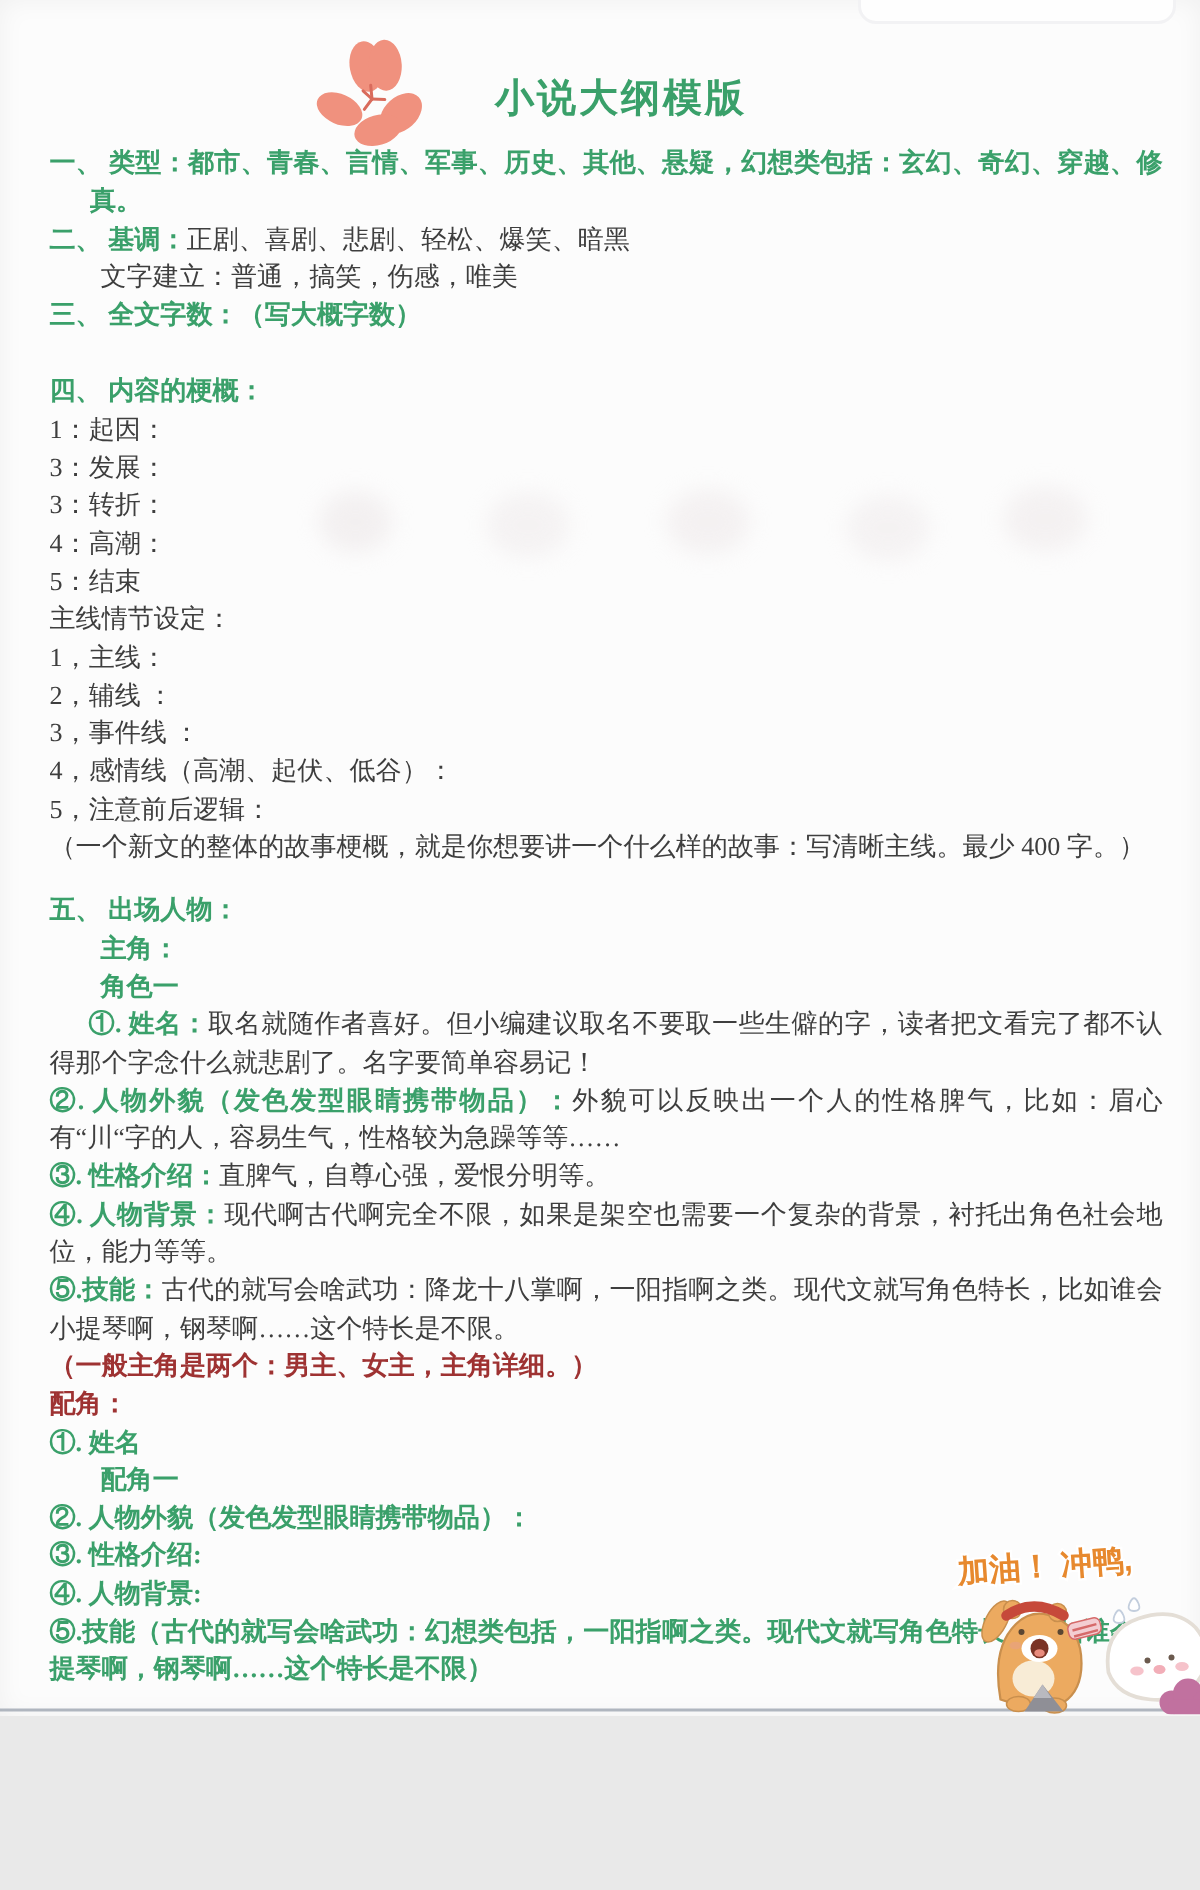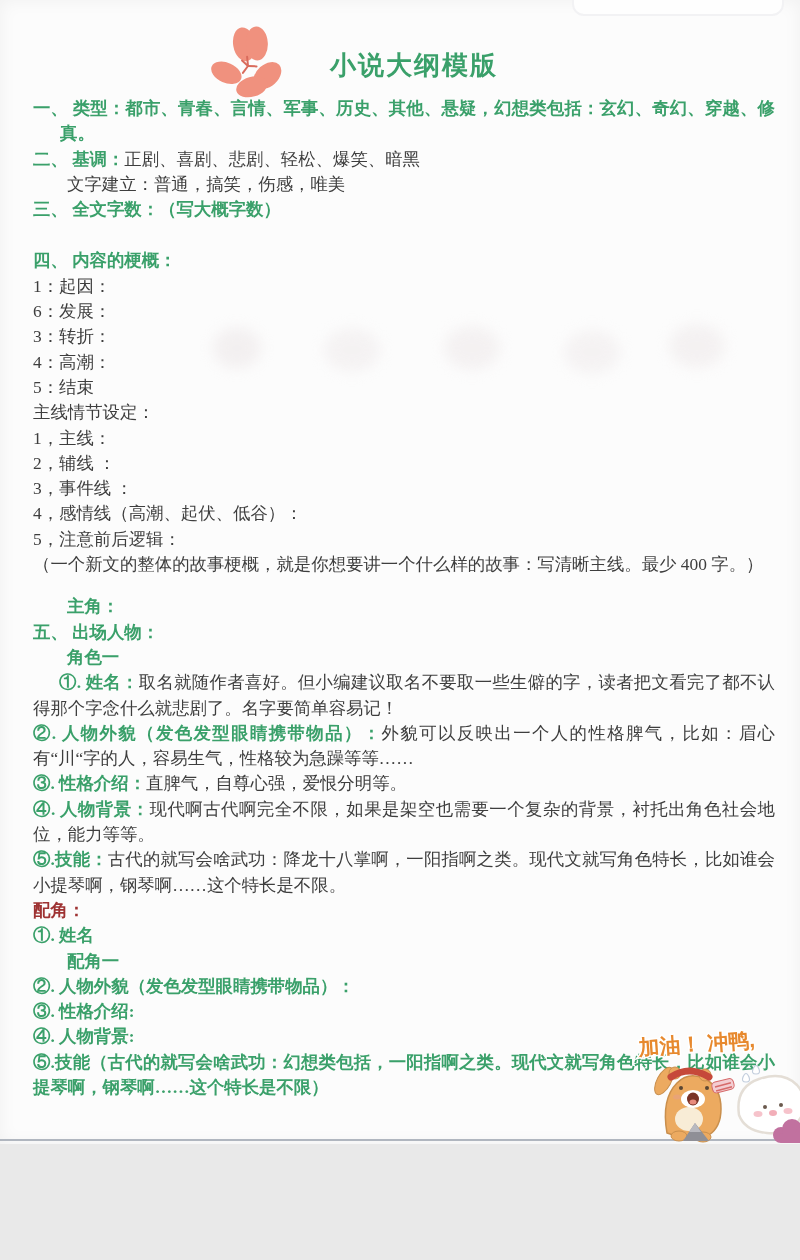--- a/index.html
+++ b/index.html
@@ -102,42 +102,43 @@
   <main class="content">
     <p class="g hang"><span>一、 类型：都市、青春、言情、军事、历史、其他、悬疑，幻想类包括：玄幻、奇幻、穿越、修真。</span></p>
     <p><span class="g">二、 基调：</span><span class="k">正剧、喜剧、悲剧、轻松、爆笑、暗黑</span></p>
     <p class="k ind">文字建立：普通，搞笑，伤感，唯美</p>
     <p class="g">三、 全文字数：（写大概字数）</p>
 
     <div class="gap-lg"></div>
 
     <p class="g">四、 内容的梗概：</p>
     <p class="k">1：起因：</p>
-    <p class="k">6：发展：</p>
+    <p class="k">3：发展：</p>
     <p class="k">3：转折：</p>
     <p class="k">4：高潮：</p>
     <p class="k">5：结束</p>
     <p class="k">主线情节设定：</p>
     <p class="k">1，主线：</p>
     <p class="k">2，辅线 ：</p>
     <p class="k">3，事件线 ：</p>
     <p class="k">4，感情线（高潮、起伏、低谷）：</p>
     <p class="k">5，注意前后逻辑：</p>
     <p class="k">（一个新文的整体的故事梗概，就是你想要讲一个什么样的故事：写清晰主线。最少 400 字。）</p>
 
     <div class="gap-md"></div>
 
+    <p class="g">五、 出场人物：</p>
     <p class="g ind">主角：</p>
-    <p class="g">五、 出场人物：</p>
     <p class="g ind">角色一</p>
     <p class="fi"><span class="g">①. 姓名：</span><span class="k">取名就随作者喜好。但小编建议取名不要取一些生僻的字，读者把文看完了都不认得那个字念什么就悲剧了。名字要简单容易记！</span></p>
     <p><span class="g">②. 人物外貌（发色发型眼睛携带物品）：</span><span class="k">外貌可以反映出一个人的性格脾气，比如：眉心有“川“字的人，容易生气，性格较为急躁等等……</span></p>
     <p><span class="g">③. 性格介绍：</span><span class="k">直脾气，自尊心强，爱恨分明等。</span></p>
     <p><span class="g">④. 人物背景：</span><span class="k">现代啊古代啊完全不限，如果是架空也需要一个复杂的背景，衬托出角色社会地位，能力等等。</span></p>
     <p><span class="g">⑤.技能：</span><span class="k">古代的就写会啥武功：降龙十八掌啊，一阳指啊之类。现代文就写角色特长，比如谁会小提琴啊，钢琴啊……这个特长是不限。</span></p>
+    <p class="r">（一般主角是两个：男主、女主，主角详细。）</p>
     <p class="r">配角：</p>
     <p class="g">①. 姓名</p>
     <p class="g ind">配角一</p>
     <p class="g">②. 人物外貌（发色发型眼睛携带物品）：</p>
     <p class="g">③. 性格介绍:</p>
     <p class="g">④. 人物背景:</p>
     <p class="g">⑤.技能（古代的就写会啥武功：幻想类包括，一阳指啊之类。现代文就写角色特长，比如谁会小提琴啊，钢琴啊……这个特长是不限）</p>
   </main>
 
   <div class="bottom-watermark">

